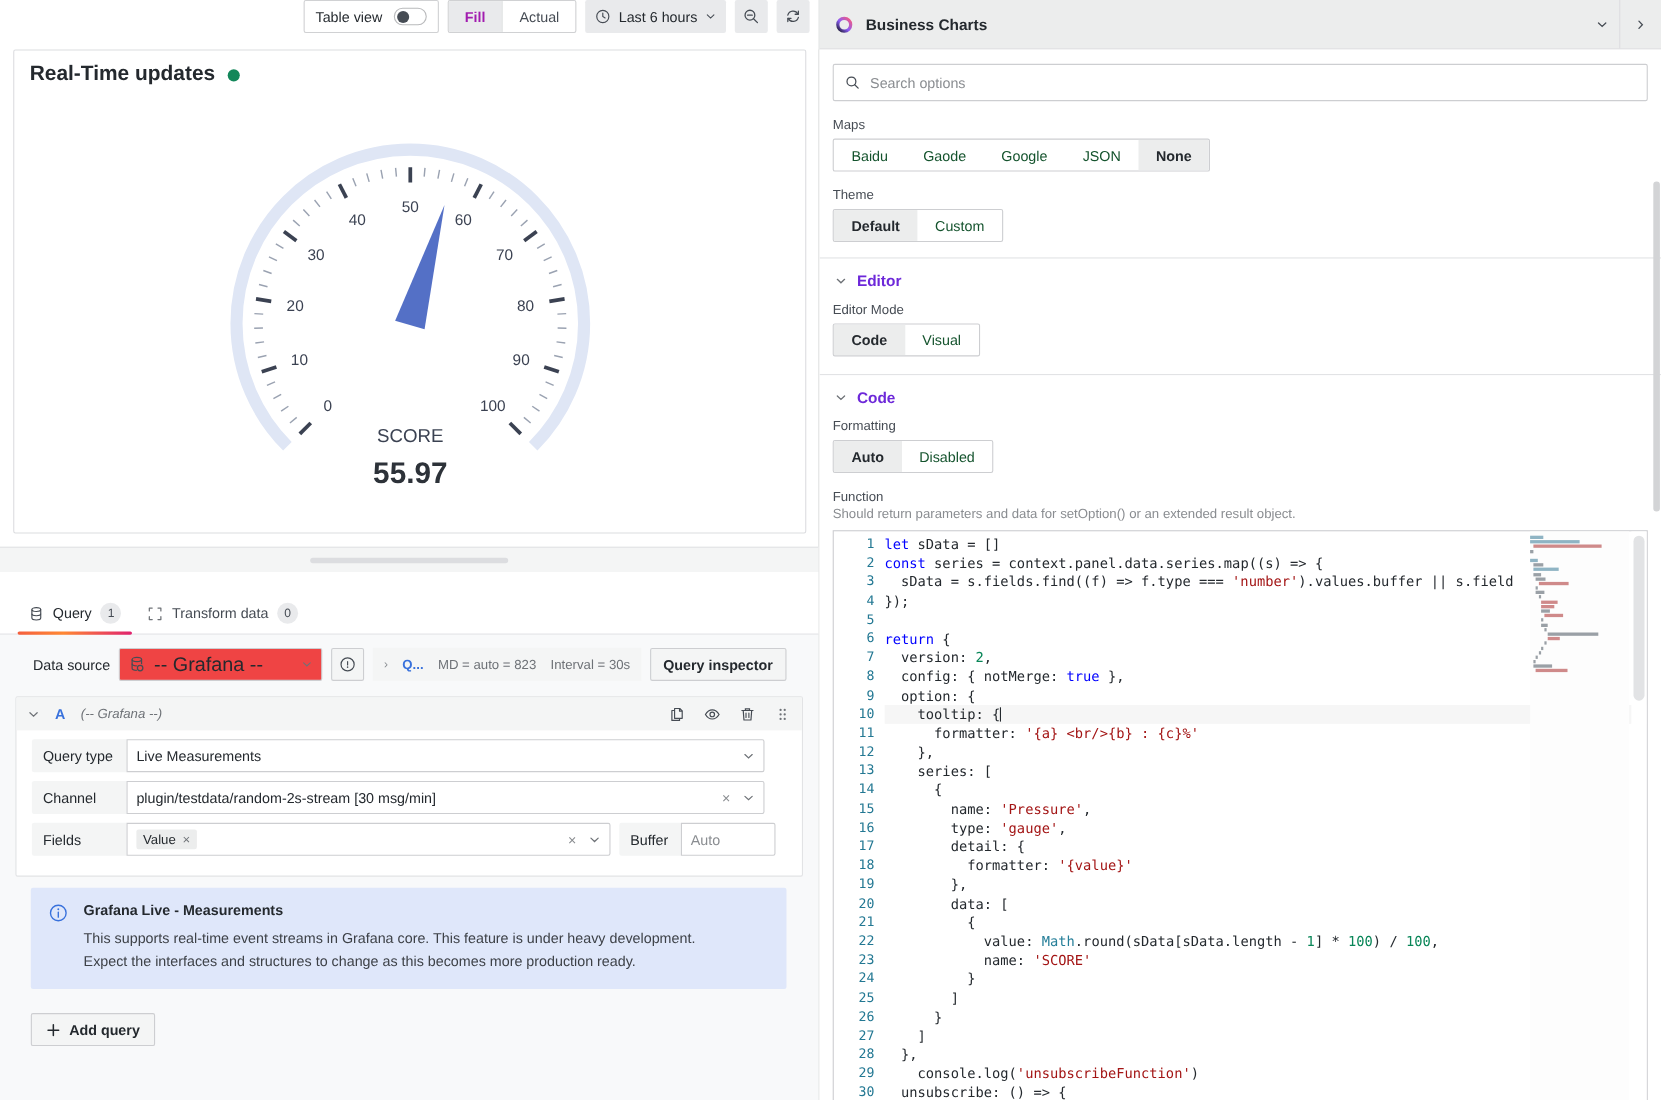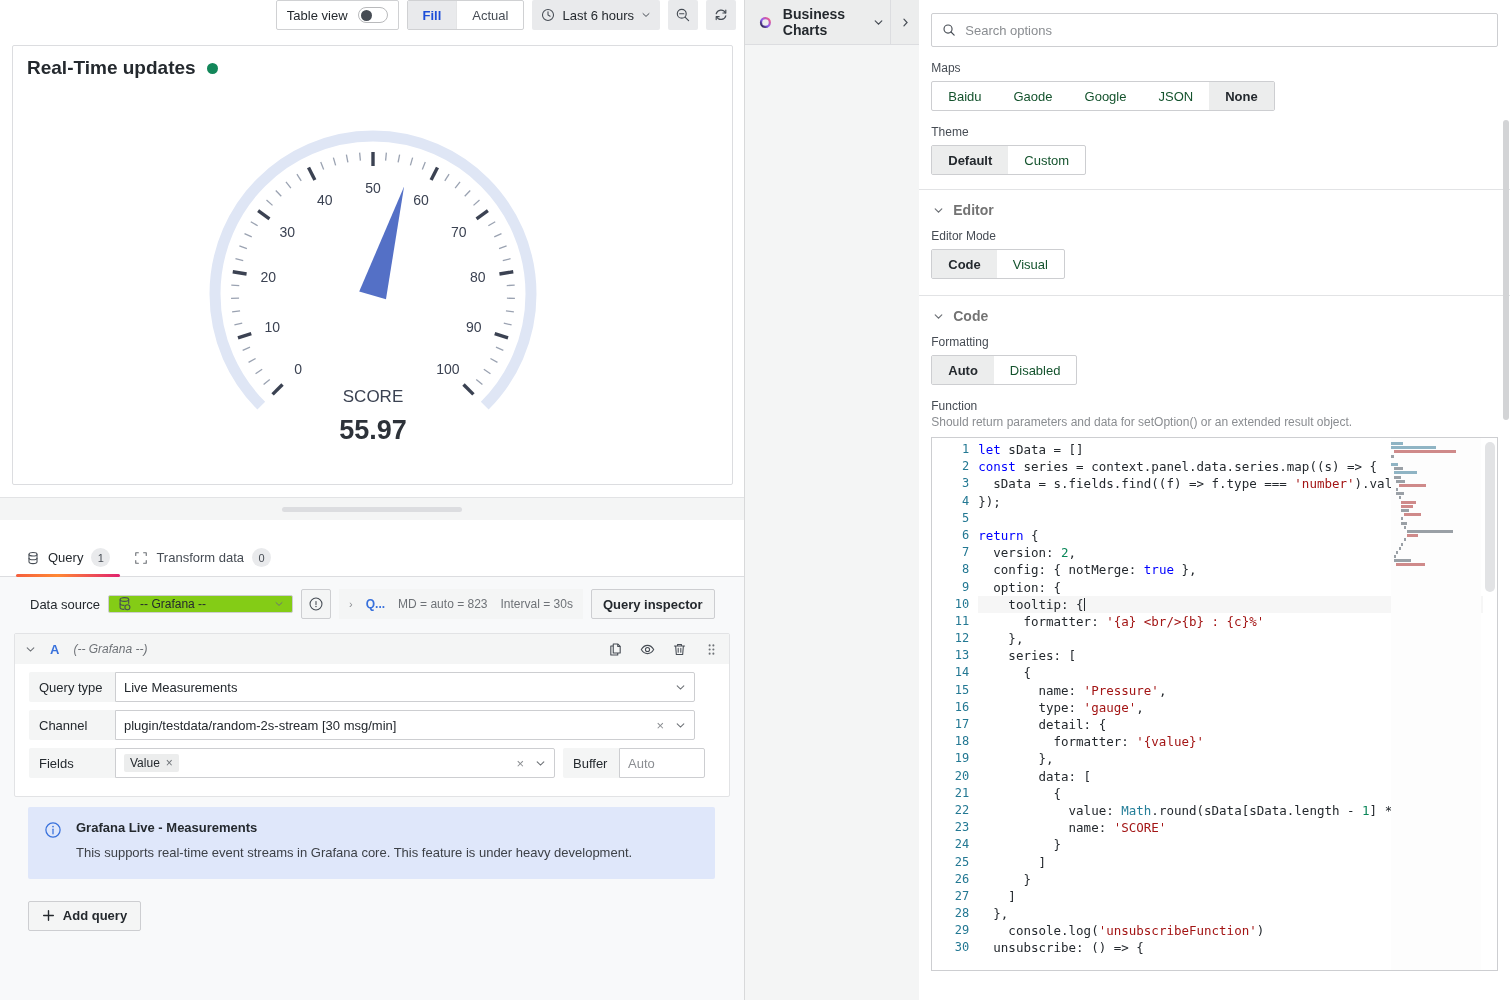--- a/index.html
+++ b/index.html
@@ -26,21 +26,21 @@
   .tableview-box .lbl { font-size:13px; color:#24292e; }
   .toggle { width:30px; height:16px; border-radius:9px; background:#fff;
       border:1px solid #b9babc; position:relative; }
   .toggle i { position:absolute; left:2px; top:1.5px; width:11px; height:11px;
       border-radius:50%; background:#464c54; display:block; }
   .segment { display:flex; height:30px; border:1px solid #d0d1d3; border-radius:2px;
       overflow:hidden; background:#fff; }
   .segment > div { display:flex; align-items:center; padding:0 15px; font-size:13px;
       color:#464c54; border-right:1px solid #e4e5e6; }
   .segment > div:last-child { border-right:none; }
-  .segment > div.on { background:#e9eaec; color:#1d4ed8; font-weight:bold; }
+  .segment > div.on { background:#e9eaec; color:#a21caf; font-weight:bold; }
   .time-picker { display:flex; align-items:center; height:30px; background:#e9eaec;
       border-radius:2px; padding:0 9px; gap:7px; font-size:13px; color:#24292e; }
   .icon-btn { width:30px; height:30px; background:#e9eaec; border-radius:2px;
       display:flex; align-items:center; justify-content:center; }
 
   
   .panel-wrap { flex:0 0 452px; padding: 0 12px 0 12px; }
   .panel { width:721px; height:440px; border:1px solid #dcdde0; border-radius:2px;
       background:#fff; display:flex; flex-direction:column; }
   .panel-title { padding:11px 0 0 14px; font-size:19px; font-weight:bold;
@@ -63,23 +63,23 @@
       height:3px; border-radius:2px;
       background:linear-gradient(90deg,#f55f3e 0%,#f83 40%,#e0226e 100%); }
   .tab .badge { min-width:19px; height:19px; border-radius:10px; background:#e9eaec;
       font-size:11px; color:#464c54; display:flex; align-items:center;
       justify-content:center; padding:0 5px; }
 
   
   .qbody { flex:1; overflow:hidden; background:#f8f9fa; padding:12px 14px 0 14px; }
   .ds-row { display:flex; align-items:center; gap:8px; margin-bottom:14px; }
   .ds-label { font-size:13px; color:#24292e;margin-left:16px; }
-  .ds-select { width:185px; height:18px; border:1px solid #cdced1; border-radius:2px;
-      background:#84cc16; display:flex; align-items:center; padding:0 8px; gap:7px;
-      font-size:12px; }
+  .ds-select { width:185px; height:30px; border:1px solid #cdced1; border-radius:2px;
+      background:#ef4444; display:flex; align-items:center; padding:0 8px; gap:7px;
+      font-size:18px; }
   .ds-select .txt { flex:1; }
   .help-btn { width:30px; height:30px; border:1px solid #cdced1; border-radius:2px;
       background:#f4f5f5; display:flex; align-items:center; justify-content:center; }
   .qopts { display:flex; align-items:center; gap:13px; height:30px; padding:0 10px;
       background:#f4f5f5; font-size:12px; color:#6e7277; }
   .qopts .carat { color:#8a8d91; font-size:11px; }
   .qopts .qlink { color:#3871dc; font-weight:bold; font-size:12px; }
   .qinspector { height:30px; border:1px solid #cdced1; border-radius:2px; background:#f4f5f5;
       display:flex; align-items:center; padding:0 11px; font-size:13px;
       font-weight:bold; color:#24292e; }
@@ -108,21 +108,21 @@
       border-radius:2px; padding:13px 14px 14px 16px; display:flex; gap:14px; }
   .infobox .ico { flex:0 0 18px; padding-top:1px; }
   .infobox h5 { margin:0 0 9px 0; font-size:13px; font-weight:bold; color:#24292e; }
   .infobox p { margin:0 0 3px 0; font-size:13px; color:#3d4147; line-height:1.35; }
   .addq { margin:22px 0 0 14px; height:30px; width:113px; border:1px solid #cdced1;
       border-radius:2px; background:#f4f5f5; display:flex; align-items:center;
       justify-content:center; gap:8px; font-size:13px; font-weight:bold; color:#24292e; }
 
   
   #right { width:765px; height:1000px; background:#f4f5f5; display:flex;
-           flex-direction:row; }
+           flex-direction:column; }
   .rhead { height:45px; flex:0 0 45px; background:#eceded; display:flex;
       align-items:center; padding:0 0 0 14px; border-bottom:1px solid #dcdde0; }
   .rhead .ttl { font-size:14px; font-weight:bold; color:#24292e; margin-left:11px; }
   .rhead .sp { flex:1; }
   .rhead .hbtn { width:32px; height:44px; display:flex; align-items:center;
       justify-content:center; color:#464c54; font-size:12px; }
   .rhead .hbtn.sep { border-left:1px solid #dcdde0; width:38px; }
 
   .rscroll { flex:1; background:#fff; overflow:hidden; position:relative; }
   .searchbar { margin:13px 12px 0 12px; height:30px; border:1px solid #cdced1;
@@ -134,21 +134,21 @@
   .ogrp-label { font-size:12px; color:#464c54; margin-bottom:6px; }
   .radio-grp { display:inline-flex; height:30px; border:1px solid #cdced1;
       border-radius:2px; overflow:hidden; background:#fff; }
   .radio-grp > div { display:flex; align-items:center; padding:0 16px; font-size:13px;
       color:#14532d; }
   .radio-grp > div.on { background:#eceded; color:#24292e; font-weight:bold; }
 
   .collapse-hd { border-top:1px solid #e2e3e5; display:flex; align-items:center;
       gap:9px; padding:12px 12px 11px 14px; }
   .collapse-hd .cv { color:#6e7277; font-size:11px; }
-  .collapse-hd .ct { font-size:14px; font-weight:bold; color:#737373; }
+  .collapse-hd .ct { font-size:14px; font-weight:bold; color:#6d28d9; }
   .fn-label { font-size:12px; color:#464c54; }
   .fn-desc { font-size:12px; color:#8a8d91; margin-top:2px; }
 
   
   .editor { margin:8px 12px 0 12px; border:1px solid #cdced1; background:#fff;
       height:534px; display:flex; position:relative; overflow:hidden;
       font-family:"DejaVu Sans Mono", monospace; }
   .gutter { width:46px; flex:0 0 46px; padding-top:3px; text-align:right;
       padding-right:9px; }
   .gutter div { height:17.2px; line-height:17.2px; font-size:12px; color:#237893; }
@@ -438,20 +438,21 @@
         <span class="ico">
           <svg width="18" height="18" viewBox="0 0 18 18">
             <circle cx="9" cy="9" r="7.1" fill="none" stroke="#3871dc" stroke-width="1.25"></circle>
             <circle cx="9" cy="5.6" r="0.85" fill="#3871dc"></circle>
             <path d="M9 8.2v4.6" stroke="#3871dc" stroke-width="1.25" stroke-linecap="round"></path>
           </svg>
         </span>
         <div>
           <h5>Grafana Live - Measurements</h5>
           <p>This supports real-time event streams in Grafana core. This feature is under heavy development.</p>
+          <p>Expect the interfaces and structures to change as this becomes more production ready.</p>
         </div>
       </div>
 
       <div class="addq">
         <svg width="13" height="13" viewBox="0 0 14 14">
           <path d="M7 1.8v10.4M1.8 7h10.4" stroke="#24292e" stroke-width="1.5" stroke-linecap="round"></path>
         </svg>
         <span>Add query</span>
       </div>
 

